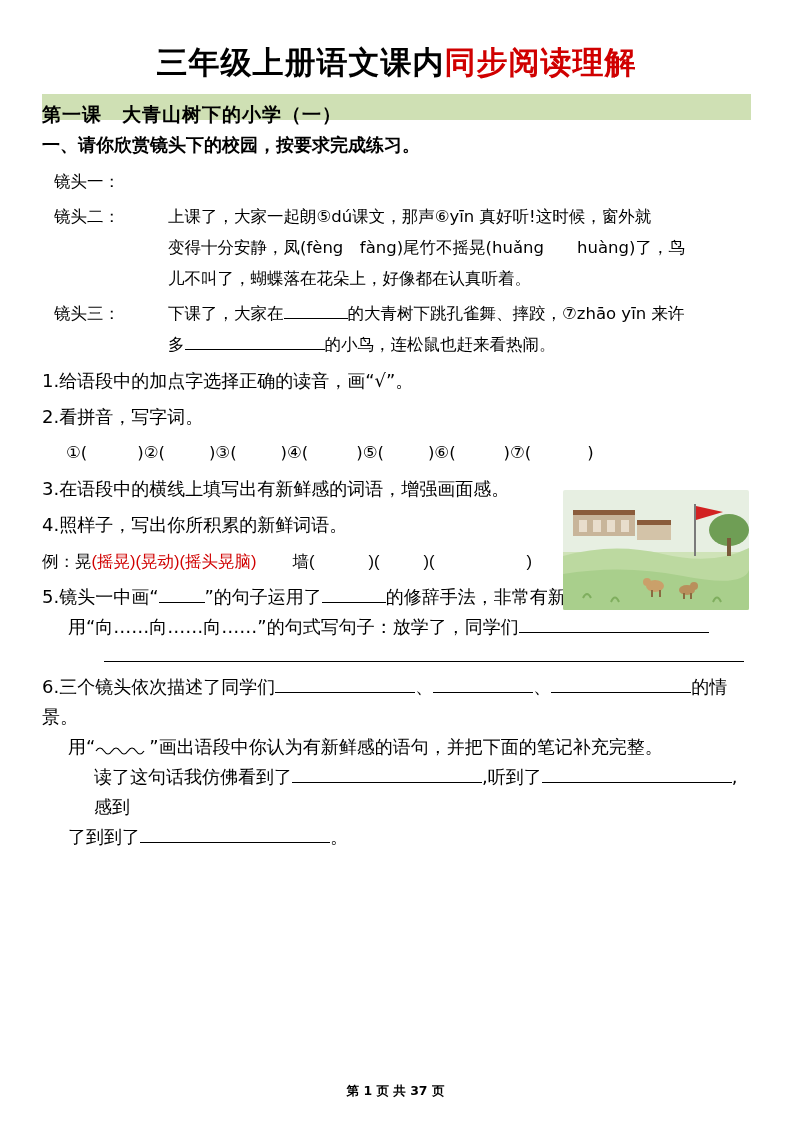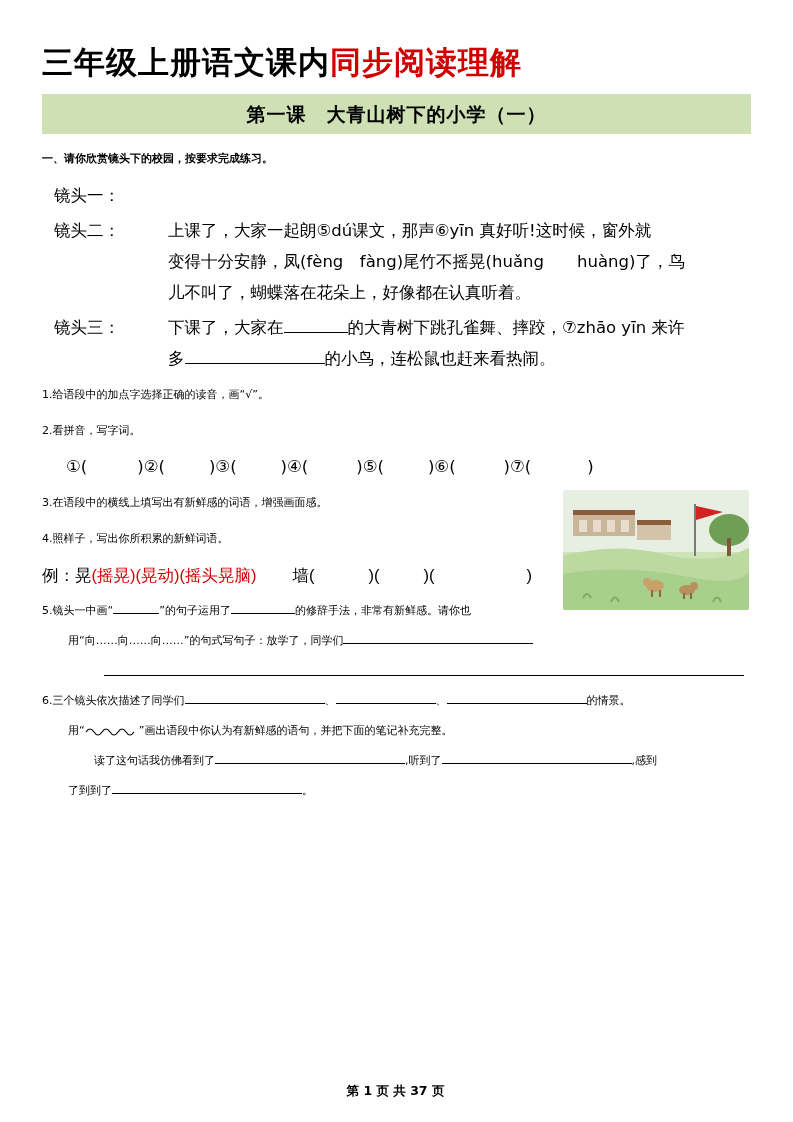--- a/index.html
+++ b/index.html
@@ -16,44 +16,44 @@
     overflow: hidden;
   }
   .page {
     width: 793px;
     height: 1122px;
     box-sizing: border-box;
     padding: 30px 42px 0 42px;
     position: relative;
   }
   .title {
+    text-align: center;
     font-family: "DejaVu Sans", "Liberation Sans", sans-serif;
     font-weight: bold;
     font-size: 31px;
     letter-spacing: 1px;
     margin: 12px 0 10px 0;
     white-space: nowrap;
   }
   .title .black { color: #000; }
   .title .red { color: #d00000; }
 
   .greenbar {
     background: #cfe0b4;
-    height: 40px;
+    height: 26px;
     line-height: 40px;
-    text-align: center;
     font-size: 19px;
     font-weight: bold;
     font-family: "DejaVu Sans", "Liberation Sans", sans-serif;
     letter-spacing: 1px;
     margin-bottom: 10px;
   }
 
   .q {
-    font-size: 11px;
+    font-size: 18px;
     line-height: 30px;
     margin: 6px 0;
     font-family: "DejaVu Sans", "Liberation Sans", sans-serif;
   }
   .q.bold { font-weight: bold; }
 
   .shot {
     display: flex;
     align-items: flex-start;
     margin: 4px 0 4px 0;

